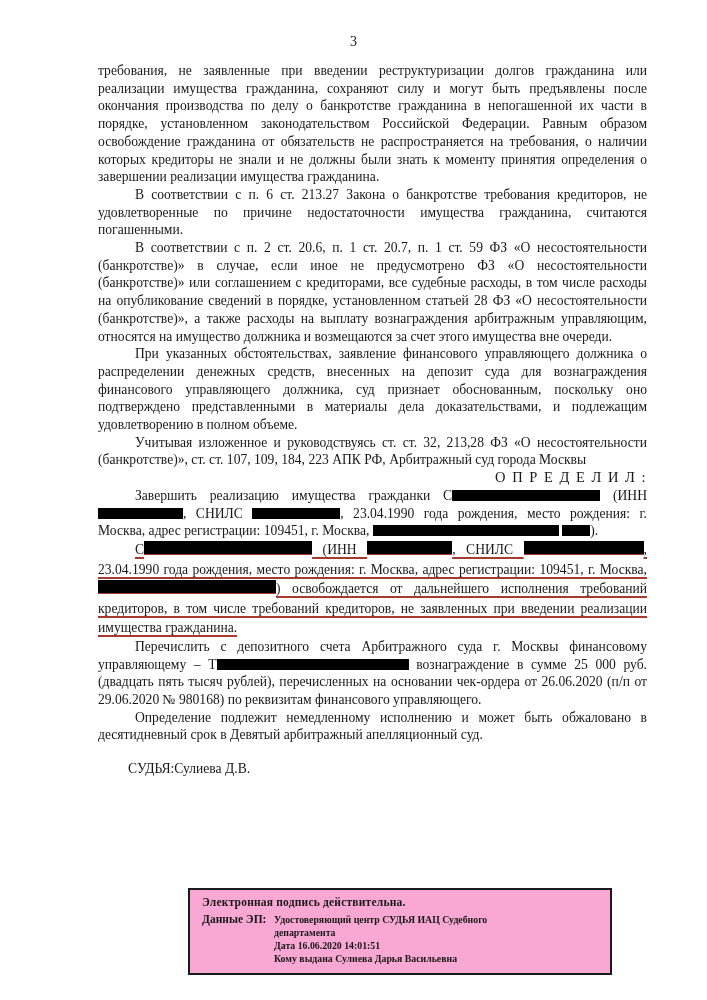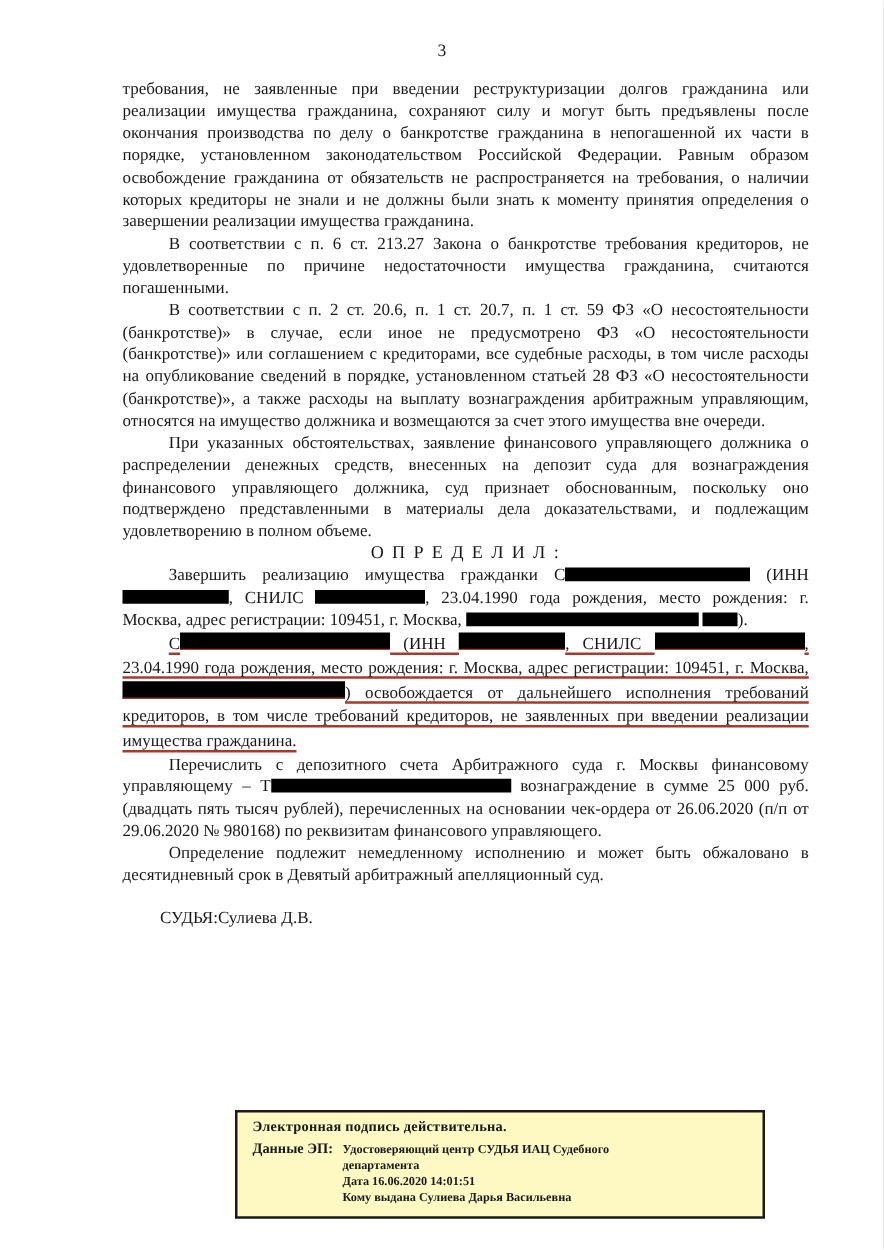--- a/index.html
+++ b/index.html
@@ -9,21 +9,21 @@
     overflow:hidden;box-shadow:0 0 4px rgba(0,0,0,.25);
   }
   .pageno{position:absolute;top:34px;left:0;width:100%;text-align:center;font-size:14px;}
   .doc{
     position:absolute;left:98px;top:62px;width:549px;
     font-size:13.6px;line-height:17.7px;text-align:justify;
   }
   .doc p{margin:0;text-indent:37px;}
   .doc p.no-indent{text-indent:0;}
   .op-heading{
-    text-align:center;margin-top:17px;letter-spacing:1.5px;font-size:14.5px;
+    text-align:right;margin-top:17px;letter-spacing:1.5px;font-size:14.5px;
   }
   .redact{
     display:inline-block;background:#000;height:11px;vertical-align:-1px;
   }
   p.underline-red{
     line-height:19.6px;
     text-decoration:underline;
     text-decoration-color:#a63a2e;
     text-decoration-thickness:1.6px;
     text-underline-offset:3px;
@@ -31,40 +31,41 @@
   p.underline-red .redact{
     border-bottom:1.6px solid #a63a2e;
     padding-bottom:2px;
   }
   .judge-row{
     display:flex;justify-content:flex-start;margin-top:16px;text-indent:0;
   }
   .judge-row .judge-label{padding-left:30px;}
   .sig-box{
     position:absolute;left:188px;top:888px;width:424px;min-height:72px;
-    box-sizing:border-box;border:2px solid #1a1a1a;background:#fef9c3;
+    box-sizing:border-box;border:2px solid #1a1a1a;background:#f9a8d4;
     padding:6px 10px 8px 12px;
   }
   .sig-valid{font-weight:700;font-size:11.5px;margin-bottom:5px;letter-spacing:.2px;}
   .sig-row{display:flex;}
   .sig-label{font-weight:700;font-size:11.5px;width:72px;flex:none;}
   .sig-details{font-weight:700;font-size:9.8px;line-height:13px;width:218px;}
 </style>
 </head>
 <body>
 
 <div class="page">
   <div class="pageno">3</div>
 
   <div class="doc">
     <div>
         <p class="no-indent"><span>требования, не заявленные при введении реструктуризации долгов гражданина или реализации имущества гражданина, сохраняют силу и могут быть предъявлены после окончания производства по делу о банкротстве гражданина в непогашенной их части в порядке, установленном законодательством Российской Федерации. Равным образом освобождение гражданина от обязательств не распространяется на требования, о наличии которых кредиторы не знали и не должны были знать к моменту принятия определения о завершении реализации имущества гражданина.</span></p>
         <p class=""><span>В соответствии с п. 6 ст. 213.27 Закона о банкротстве требования кредиторов, не удовлетворенные по причине недостаточности имущества гражданина, считаются погашенными.</span></p>
         <p class=""><span>В соответствии с  п. 2 ст. 20.6, п. 1 ст. 20.7, п. 1 ст. 59 ФЗ «О несостоятельности (банкротстве)» в случае, если иное не предусмотрено ФЗ «О несостоятельности (банкротстве)» или соглашением с кредиторами, все судебные расходы, в том числе расходы на опубликование сведений в порядке, установленном статьей 28 ФЗ «О несостоятельности (банкротстве)», а также расходы на выплату вознаграждения арбитражным управляющим, относятся на имущество должника и возмещаются за счет этого имущества вне очереди.</span></p>
         <p class=""><span>При указанных обстоятельствах, заявление финансового управляющего должника о распределении денежных средств, внесенных на депозит суда для вознаграждения финансового управляющего должника, суд признает обоснованным, поскольку оно подтверждено представленными в материалы дела доказательствами, и подлежащим удовлетворению в полном объеме.</span></p>
+        <p class=""><span>Учитывая изложенное и руководствуясь ст. ст. 32, 213,28 ФЗ «О несостоятельности (банкротстве)», ст. ст. 107, 109, 184, 223 АПК РФ, Арбитражный суд города Москвы</span></p>
         <p class="op-heading no-indent">О П Р Е Д Е Л И Л :</p>
         <p class=""><span>Завершить реализацию имущества гражданки С</span><span class="redact" style="width: 148px;"></span><span> (ИНН </span><span class="redact" style="width: 85px;"></span><span>, СНИЛС </span><span class="redact" style="width: 88px;"></span><span>, 23.04.1990 года рождения, место рождения: г. Москва, адрес регистрации: 109451, г. Москва, </span><span class="redact" style="width: 186px;"></span><span> </span><span class="redact" style="width: 28px;"></span><span>).</span></p>
         <p class=" underline-red"><span>С</span><span class="redact" style="width: 168px;"></span><span> (ИНН </span><span class="redact" style="width: 85px;"></span><span>, СНИЛС </span><span class="redact" style="width: 120px;"></span><span>, 23.04.1990 года рождения, место рождения: г. Москва, адрес регистрации: 109451, г. Москва, </span><span class="redact" style="width: 178px;"></span><span>) освобождается от дальнейшего исполнения требований кредиторов, в том числе требований кредиторов, не заявленных при введении реализации имущества гражданина.</span></p>
         <p class=""><span>Перечислить с депозитного счета Арбитражного суда г. Москвы финансовому управляющему – Т</span><span class="redact" style="width: 192px;"></span><span> вознаграждение в сумме 25 000 руб. (двадцать пять тысяч рублей), перечисленных на основании чек-ордера от 26.06.2020 (п/п от 29.06.2020 № 980168) по реквизитам финансового управляющего.</span></p>
         <p class=""><span>Определение подлежит немедленному исполнению и может быть обжаловано в десятидневный срок в Девятый арбитражный апелляционный суд.</span></p>
       </div>
 
     <div class="judge-row">
       <span class="judge-label">СУДЬЯ:</span>
       <span>Сулиева Д.В.</span>

